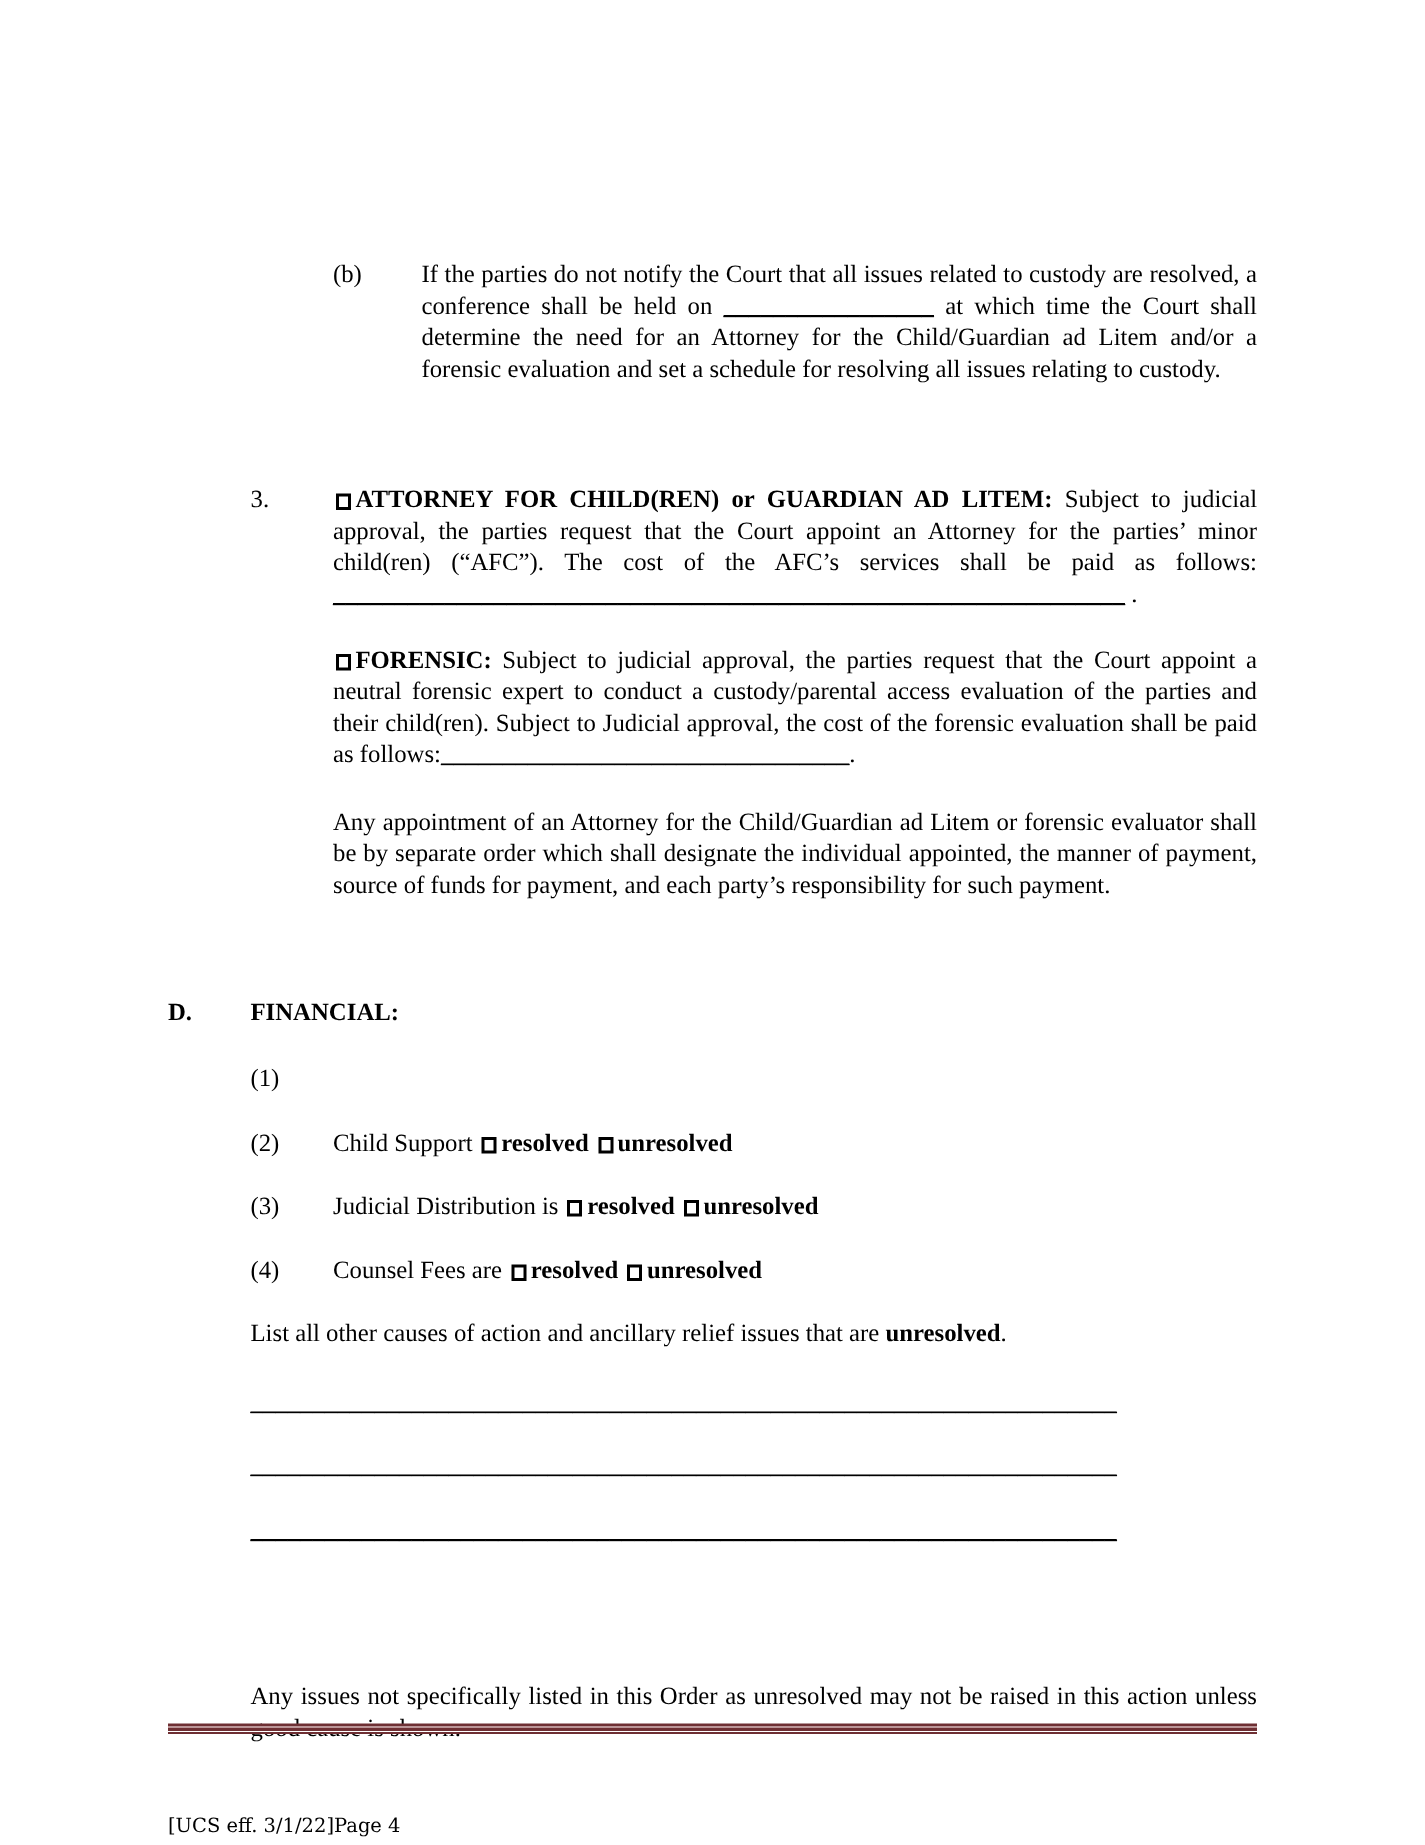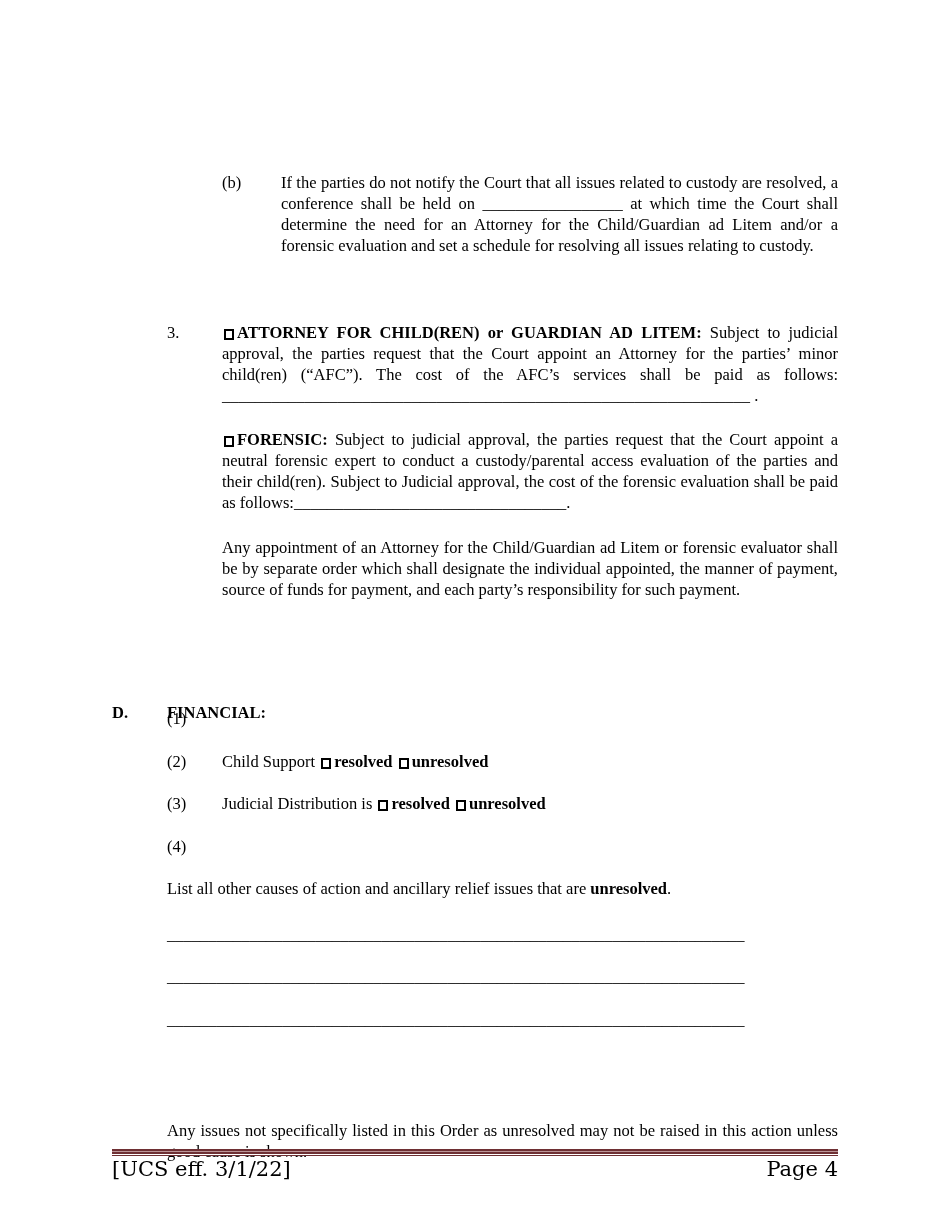--- a/index.html
+++ b/index.html
@@ -9,42 +9,42 @@
     font-family: "Liberation Serif", serif;
     font-size: 16.5px; line-height: 21px; color: #000;
   }
   .page { position: relative; width: 950px; height: 1230px; background: #fff; overflow: hidden; }
   .abs { position: absolute; }
   .row { display: flex; align-items: flex-start; }
   .pnum { flex: 0 0 auto; }
   .w55 { width: 55px; }
   .w59 { width: 59px; }
   .justify { text-align: justify; }
-  .b { font-weight: bold; margin-top: 38px; }
+  .b { font-weight: bold; }
   .checkbox {
     display: inline-block;
     width: 10px; height: 11px;
     border: 2.5px solid #000;
     vertical-align: -1px;
     margin: 0 3px -1px 2px;
   }
-  .blankline { white-space: nowrap; letter-spacing: 0; }
+  .blankline { white-space: nowrap; letter-spacing: 0; text-decoration: underline; }
   .footer-rule {
     height: 7px;
     background: linear-gradient(to bottom,
       #6e2f33 0px, #6e2f33 2px,
       #bb9597 2px, #bb9597 3px,
       #6e2f33 3px, #6e2f33 5px,
       #ffffff 5px, #ffffff 6px,
       #6e2f33 6px, #6e2f33 7px);
   }
   .footer-row {
-    display: flex; justify-content: space-between;
+    display: flex; justify-content: flex-start;
     font-family: "DejaVu Serif", serif;
-    font-size: 21px; line-height: 21px;
+    font-size: 13px; line-height: 21px; margin-top: 48px;
   }
 </style>
 </head>
 <body>
 
 <div class="page">
 
   <div class="abs row" style="top:172px; left:222px; width:616px;">
     <div class="pnum w59">(b)</div>
     <div class="justify" style="width:557px;"><span>If the parties do not notify the Court that all issues related to custody are resolved, a conference shall be held on </span><span class="blankline">_________________</span><span> at which time the Court shall determine the need for an Attorney for the Child/Guardian ad Litem and/or a forensic evaluation and set a schedule for resolving all issues relating to custody.</span></div>
@@ -73,20 +73,21 @@
     <div><span>Child Support</span> <span class="checkbox"></span><span class="b">resolved</span> <span class="checkbox"></span><span class="b">unresolved</span></div>
   </div>
 
   <div class="abs row" style="top:793px; left:167px;">
     <div class="pnum w55">(3)</div>
     <div><span>Judicial Distribution is</span> <span class="checkbox"></span><span class="b">resolved</span> <span class="checkbox"></span><span class="b">unresolved</span></div>
   </div>
 
   <div class="abs row" style="top:836px; left:167px;">
     <div class="pnum w55">(4)</div>
+    <div><span>Counsel Fees are</span> <span class="checkbox"></span><span class="b">resolved</span> <span class="checkbox"></span><span class="b">unresolved</span></div>
   </div>
 
   <div class="abs" style="top:878px; left:167px; width:671px;font-family:Liberation Serif, serif;"><span>List all other causes of action and ancillary relief issues that are </span><span class="b">unresolved</span><span>.</span></div>
 
   <div class="abs blankline" style="top:924px; left:167px;">______________________________________________________________________</div>
   <div class="abs blankline" style="top:966px; left:167px;">______________________________________________________________________</div>
   <div class="abs blankline" style="top:1009px; left:167px;">______________________________________________________________________</div>
 
   <div class="abs justify" style="top:1072px; left:167px; width:671px;margin-top:48px;">Any issues not specifically listed in this Order as unresolved may not be raised in this action unless good cause is shown.</div>
 

